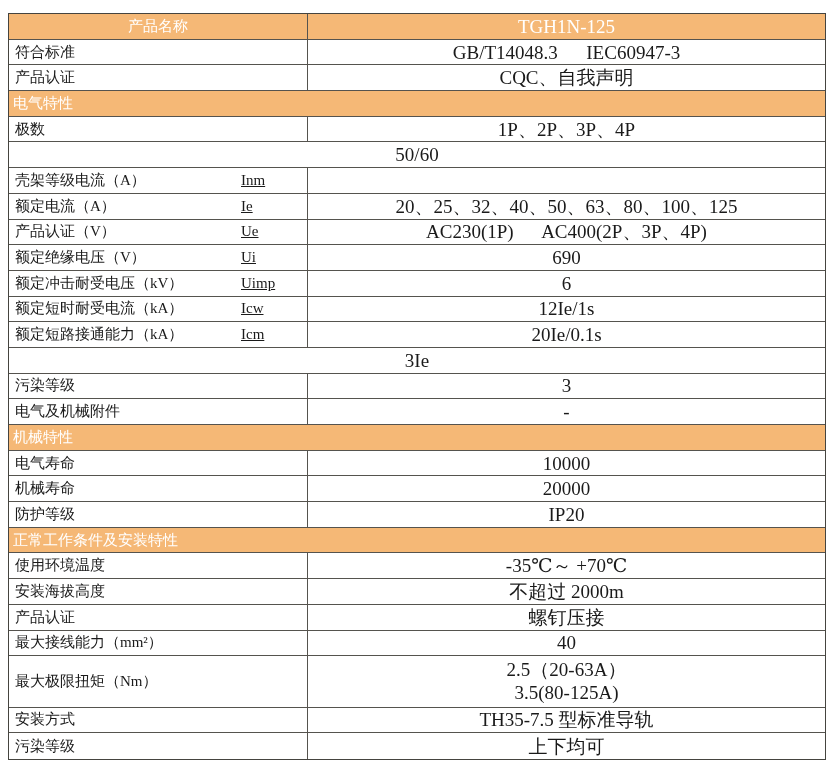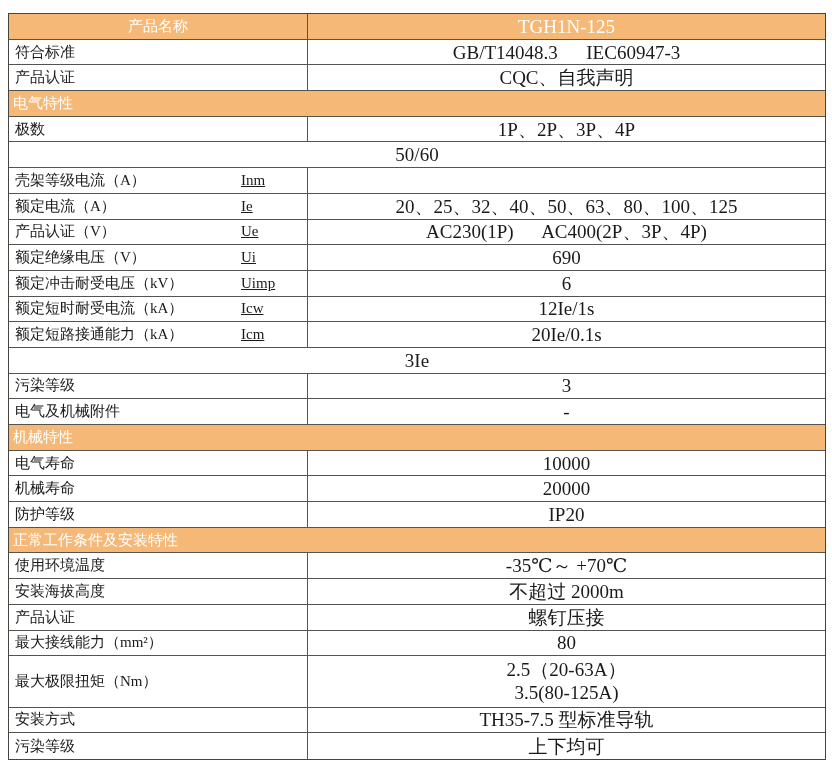--- a/index.html
+++ b/index.html
@@ -282,21 +282,21 @@
     <div class="cell-value">
       <div class="value-line bind-value">螺钉压接</div>
     </div>
   </div>
     <div class="row">
     <div class="cell-label">
       <span class="bind-label">最大接线能力（mm²）</span>
 
     </div>
     <div class="cell-value">
-      <div class="value-line bind-value">80</div>
+      <div class="value-line bind-value">40</div>
     </div>
   </div>
     <div class="row tall">
     <div class="cell-label">
       <span class="bind-label">最大极限扭矩（Nm）</span>
 
     </div>
     <div class="cell-value">
       <div class="value-line bind-value">2.5（20-63A）</div>
     <div class="value-line bind-value">3.5(80-125A)</div>

